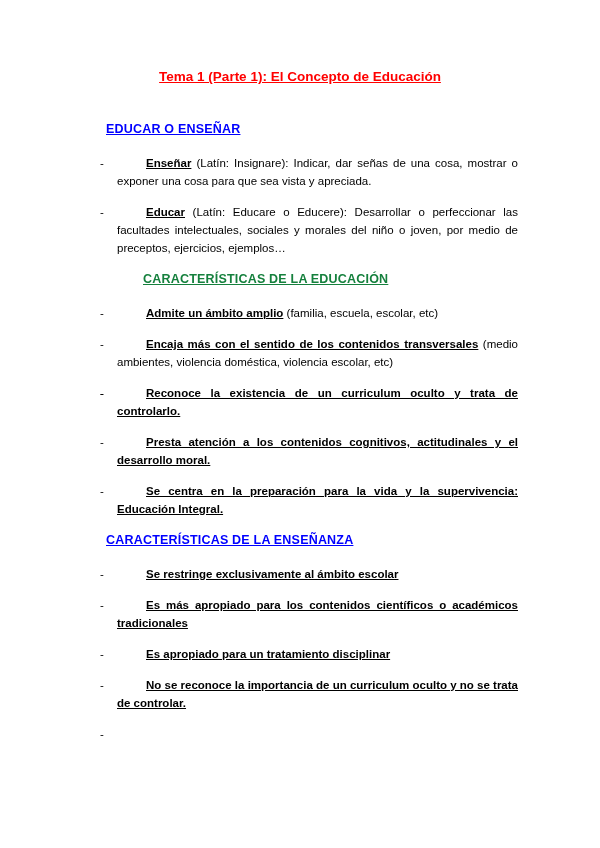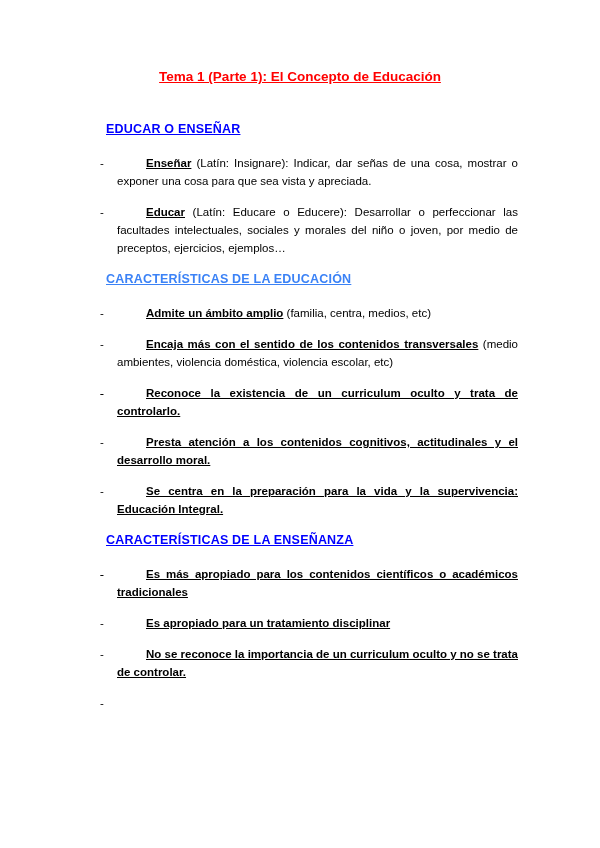--- a/index.html
+++ b/index.html
@@ -69,25 +69,25 @@
       <span class="lead">Enseñar</span><span class="rest"> (Latín: Insignare): Indicar, dar señas de una cosa, mostrar o exponer una cosa para que sea vista y apreciada.</span>
     </p>
 
     <p class="bullet-item">
       <span class="bullet-marker">-</span>
       <span class="lead">Educar</span><span class="rest"> (Latín: Educare o Educere): Desarrollar o perfeccionar las facultades intelectuales, sociales y morales del niño o joven, por medio de preceptos, ejercicios, ejemplos…</span>
     </p>
   </section>
 
   <section>
-    <h2 class="section-heading" style="color:#3b82f6;">CARACTERÍSTICAS DE LA EDUCACIÓN</h2>
+    <h2 class="section-heading" style="color:#15803d;margin-left:37px;">CARACTERÍSTICAS DE LA EDUCACIÓN</h2>
 
     <p class="bullet-item">
       <span class="bullet-marker">-</span>
-      <span class="lead">Admite un ámbito amplio</span><span class="rest"> (familia, centra, medios, etc)</span>
+      <span class="lead">Admite un ámbito amplio</span><span class="rest"> (familia, escuela, escolar, etc)</span>
     </p>
 
     <p class="bullet-item">
       <span class="bullet-marker">-</span>
       <span class="lead">Encaja más con el sentido de los contenidos transversales</span><span class="rest"> (medio ambientes, violencia doméstica, violencia escolar, etc)</span>
     </p>
 
     <p class="bullet-item">
       <span class="bullet-marker">-</span>
       <span class="rest"></span>
@@ -107,21 +107,21 @@
       <span class="bullet-marker">-</span>
       <span class="lead">Se centra en la preparación para la vida y la supervivencia: Educación Integral.</span><span class="rest"></span>
     </p>
   </section>
 
   <section>
     <h2 class="section-heading" style="color:#0000FF;margin-top:9px;">CARACTERÍSTICAS DE LA ENSEÑANZA</h2>
 
     <p class="bullet-item">
       <span class="bullet-marker">-</span>
-      <span class="rest"></span>
+      <span class="lead">Se restringe exclusivamente al ámbito escolar</span><span class="rest"></span>
     </p>
 
     <p class="bullet-item">
       <span class="bullet-marker">-</span>
       <span class="lead">Es más apropiado para los contenidos científicos o académicos tradicionales</span><span class="rest"></span>
     </p>
 
     <p class="bullet-item">
       <span class="bullet-marker">-</span>
       <span class="lead">Es apropiado para un tratamiento disciplinar</span><span class="rest"></span>

